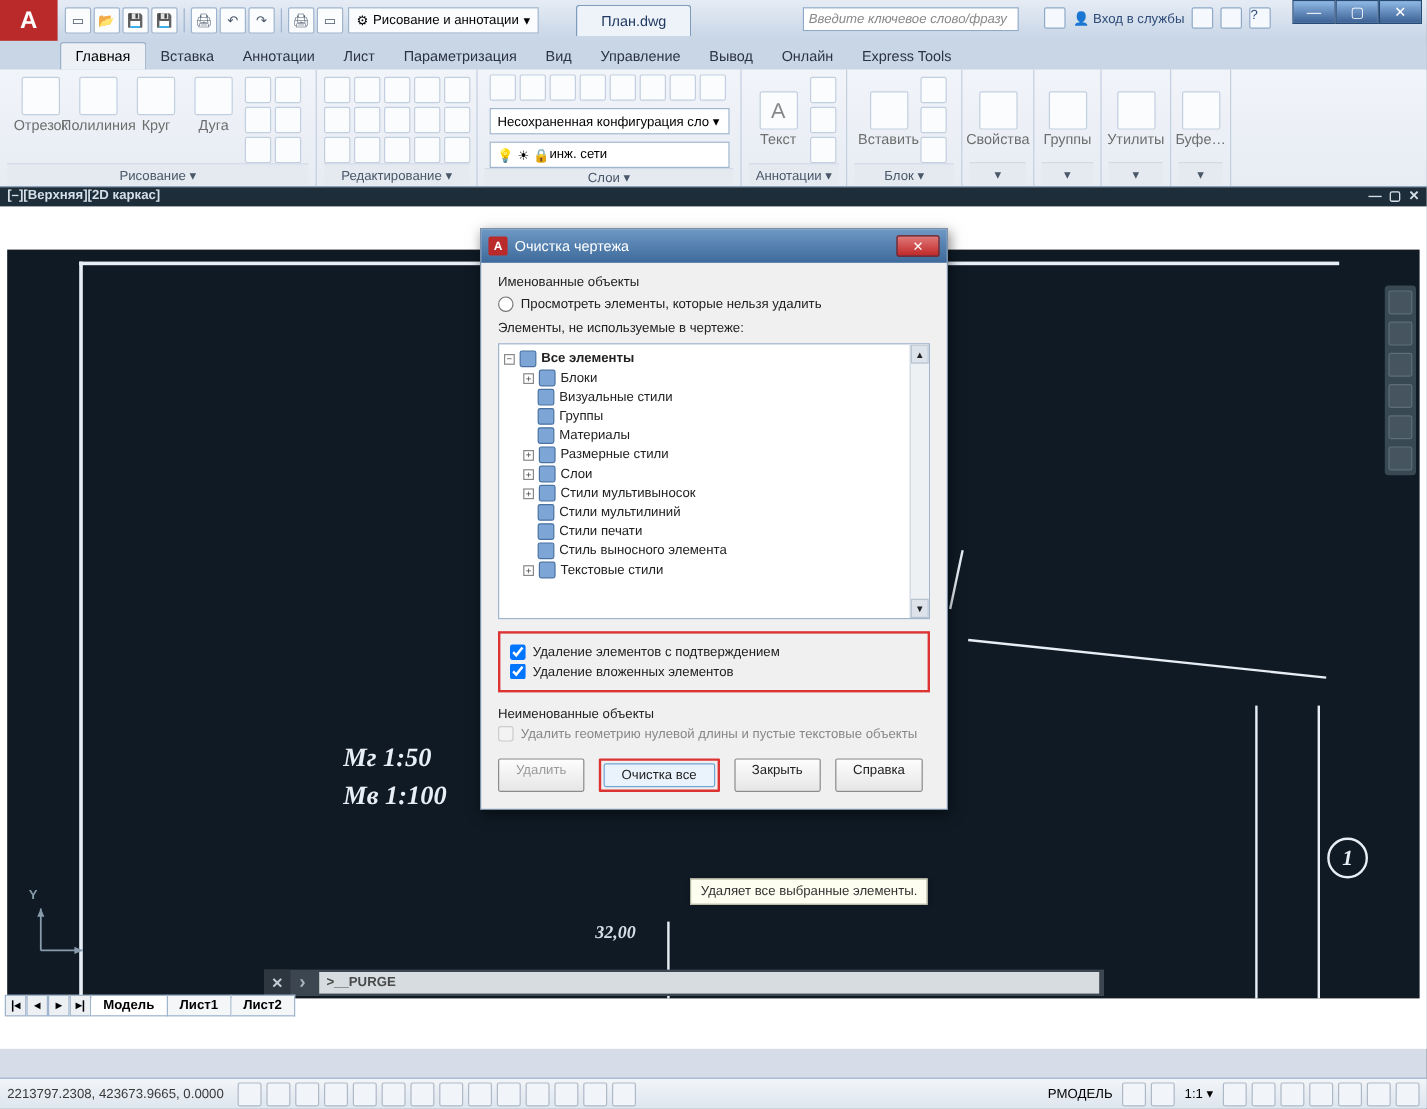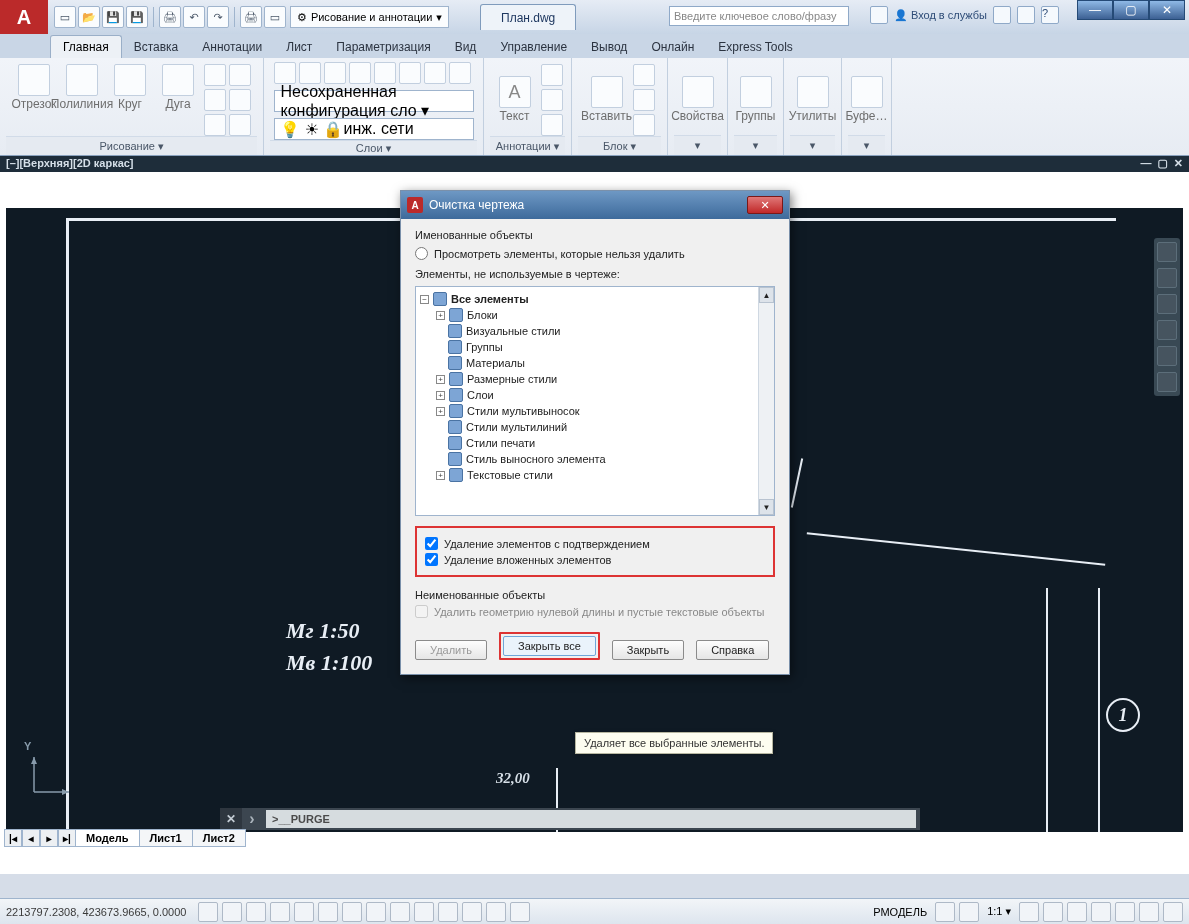--- a/index.html
+++ b/index.html
@@ -6,21 +6,21 @@
 body { width: 1189px; height: 924px; background: #d6dde8; overflow: hidden; position: relative; }
 
 
 .win-top { height: 34px; background: linear-gradient(to bottom,#e6ecf5,#c7d5e6); display:flex; align-items:center; position:relative;}
 .app-logo { width: 48px; height:34px; background:#bb2a2a; display:flex; align-items:center; justify-content:center; color:#fff; font-weight:bold; font-size:20px;}
 .qat { display:flex; align-items:center; gap:2px; margin-left:6px;}
 .qat .qbtn { width:22px; height:22px; background:#fafcfe; border:1px solid #9fb4cd; border-radius:2px; display:flex; align-items:center; justify-content:center; font-size:11px; color:#4a5768;}
 .sep { width:1px; height:20px; background:#9fb4cd; margin:0 3px;}
 .workspace-sel { margin-left:4px; height:22px; background:#fafcfe; border:1px solid #9fb4cd; display:flex; align-items:center; padding:0 6px; font-size:11px; gap:4px;}
 .doc-tab { position:absolute; left:480px; top:4px; height:26px; background:#eef3f9; border:1px solid #7f9bbc; border-bottom:none; border-radius:3px 3px 0 0; padding:0 20px; display:flex; align-items:center; font-size:12px; color:#1f3860;}
-.search-box { position:absolute; right:340px; top:6px; width:180px; height:20px; background:#fff; border:1px solid #8fa9c8; font-size:11px; color:#888; display:flex; align-items:center; padding:0 4px; }
+.search-box { position:absolute; right:340px; top:6px; width:180px; height:20px; background:#fff; border:1px solid #8fa9c8; font-size:11px; color:#888; display:flex; align-items:center; padding:0 4px; font-style:italic;}
 .top-right { position:absolute; right:130px; top:6px; display:flex; align-items:center; gap:6px; font-size:11px; color:#2e4c77;}
 .top-right .ti { width:18px; height:18px; border:1px solid #8fa9c8; border-radius:2px; background:#f5f9fd; display:inline-block;}
 .win-buttons { position:absolute; right:4px; top:0; display:flex;}
 .win-buttons div { width:36px; height:20px; background:linear-gradient(#8fb9e6,#3c6093); border:1px solid #254a76; color:#fff; display:flex; align-items:center;justify-content:center; font-size:12px;}
 
 
 .ribbon-tabs { height:24px; background:#c9d6e6; display:flex; align-items:flex-end; padding-left:50px;}
 .ribbon-tabs .rt { padding:4px 12px; font-size:12px; color:#2b3340; cursor:pointer;}
 .ribbon-tabs .rt.active { background:#edf1f6; border:1px solid #9aafc8; border-bottom:none; border-radius:3px 3px 0 0; color:#000;}
 
@@ -28,21 +28,21 @@
 .ribbon { height:98px; background:linear-gradient(#f1f4f9,#e7ecf3); border-bottom:1px solid #8aa2be; display:flex;}
 .panel { border-right:1px solid #c2cfdf; padding:4px 6px 0 6px; display:flex; flex-direction:column; align-items:center;}
 .panel-body { flex:1; display:flex; align-items:flex-start; gap:4px;}
 .panel-label { height:20px; font-size:11px; color:#4a5768; display:flex; align-items:center; gap:3px; width:100%; justify-content:center; border-top:1px solid #d1dbe8; background:#e5eaf1;}
 .big-tool { width:44px; display:flex; flex-direction:column; align-items:center; gap:2px; padding-top:2px;}
 .big-tool .ico { width:32px; height:32px; border:1px solid #c2cfdf; background:#fafcfe; border-radius:2px;}
 .big-tool .lbl { font-size:12px; color:#6e6e6e; text-align:center; line-height:1.1;}
 .tool-grid { display:grid; grid-template-columns:repeat(2,22px); grid-auto-rows:22px; gap:3px; padding-top:2px;}
 .tool-grid div, .tool-row div { width:22px; height:22px; border:1px solid #c2cfdf; background:#fafcfe; border-radius:2px;}
 .tool-row{display:flex;gap:3px;}
-.layer-sel { width:200px; height:22px; background:#fff; border:1px solid #9fb4cd; font-size:16px; display:flex; align-items:center; padding:0 6px; margin-top:2px;}
+.layer-sel { width:200px; height:22px; background:#fff; border:1px solid #9fb4cd; font-size:11px; display:flex; align-items:center; padding:0 6px; margin-top:2px;}
 .panel.vcenter .panel-body { align-items:center;}
 
 
 .canvas-area { position:absolute; left:0; top:156px; right:0; bottom:50px; background:#ffffff;font-weight:bold;}
 .model-caption { height:16px; background:#1e2d3a; color:#d5dfe8; font-size:11px; padding:1px 6px; display:flex; justify-content:space-between;}
 .model-caption .mc-right span{margin-left:6px; cursor:pointer;}
 .viewport { position:absolute; left:6px; top:20px; right:6px; bottom:42px; background:#0f1a24; overflow:hidden;margin-top:32px;}
 .drawing-text { position:absolute; left:280px; top:410px; color:#e8eef5; font-style:italic; font-family:"Times New Roman",serif; font-size:22px;}
 .drawing-text2 { position:absolute; left:280px; top:442px; color:#e8eef5; font-style:italic; font-family:"Times New Roman",serif; font-size:22px;}
 .axis-label { position:absolute; color:#d6dfe7; font-style:italic; font-family:"Times New Roman",serif; font-size:15px;}
@@ -83,21 +83,21 @@
 .dlg-body label{display:flex;align-items:center;gap:6px;margin:3px 0;}
 .tree-box{border:1px solid #9fb4cd;background:#fff;height:230px;margin-top:4px;overflow:auto;padding:4px 2px;position:relative;}
 .tree-box .tree-line{display:flex;align-items:center;gap:4px;padding:1px 0;white-space:nowrap;}
 .tree-box .exp{width:9px;height:9px;border:1px solid #888;font-size:8px;line-height:7px;text-align:center;color:#444;}
 .tree-box .tico{width:14px;height:14px;background:#7da5d5;border:1px solid #4a73a3;border-radius:2px;}
 .tree-box .bold{font-weight:bold;}
 .tree-box .scrollbar{position:absolute;right:0;top:0;width:16px;height:100%;background:#eef1f4;border-left:1px solid #cfd8e2;}
 .tree-box .scrollbar .up,.tree-box .scrollbar .dn{height:16px;background:#dde3ea;border:1px solid #b8c3d0;font-size:8px;display:flex;align-items:center;justify-content:center;}
 .check-area{border:2px solid #d33; padding:6px 8px; margin-top:10px;}
 .sect-title{margin:12px 0 4px 0;}
-.btn-row{display:flex;gap:12px;margin-top:14px;justify-content:flex-start;align-items:flex-end;}
+.btn-row{display:flex;gap:12px;margin-top:14px;justify-content:flex-start;}
 .btn{padding:3px 14px;font-size:11px;border:1px solid #8b8b8b;background:linear-gradient(#fdfdfd,#e6e6e6);border-radius:2px;cursor:pointer;}
 .btn.disabled{color:#9a9a9a;}
 .btn-wrap-red{border:2px solid #d33;padding:2px;border-radius:1px;}
 .tooltip{position:absolute;left:575px;top:732px;background:#fdfdf0;border:1px solid #b6b6a0;padding:4px 8px;font-size:11px;color:#333;box-shadow:1px 1px 4px rgba(0,0,0,.25);}
 </style>
 </head>
 <body>
 
 <div class="win-top">
   <div class="app-logo">A</div>
@@ -174,20 +174,42 @@
           <div></div>
         <div></div>
           <div></div>
         <div></div>
           <div></div>
       </div>
     </div>
     <div class="panel-label">Рисование ▾</div>
   </div>
 
+  <div class="panel" style="width:134px">
+    <div class="panel-body">
+      <div class="tool-grid" style="grid-template-columns:repeat(5,22px)">
+        <div></div>
+          <div></div>
+          <div></div>
+          <div></div>
+          <div></div>
+        <div></div>
+          <div></div>
+          <div></div>
+          <div></div>
+          <div></div>
+        <div></div>
+          <div></div>
+          <div></div>
+          <div></div>
+          <div></div>
+      </div>
+    </div>
+    <div class="panel-label">Редактирование ▾</div>
+  </div>
 
   <div class="panel" style="width:220px">
     <div class="panel-body" style="flex-direction:column;align-items:flex-start;gap:4px">
       <div class="tool-row">
         <div></div>
           <div></div>
           <div></div>
           <div></div>
           <div></div>
           <div></div>
@@ -442,21 +464,21 @@
 
     <div class="sect-title">Неименованные объекты</div>
     <label style="color:#888">
         <input type="checkbox" disabled="" style="">
         <span>Удалить геометрию нулевой длины и пустые текстовые объекты</span>
       </label>
 
     <div class="btn-row">
       <div class="btn disabled">Удалить</div>
       <div class="btn-wrap-red">
-        <div class="btn" style="background:#eaf3fb;border-color:#6fa6d8">Закрыть все</div>
+        <div class="btn" style="background:#eaf3fb;border-color:#6fa6d8">Очистка все</div>
       </div>
       <div class="btn">Закрыть</div>
       <div class="btn">Справка</div>
     </div>
   </div>
 </div>
 
 <div class="tooltip">Удаляет все выбранные элементы.</div>
 
 </body></html>

